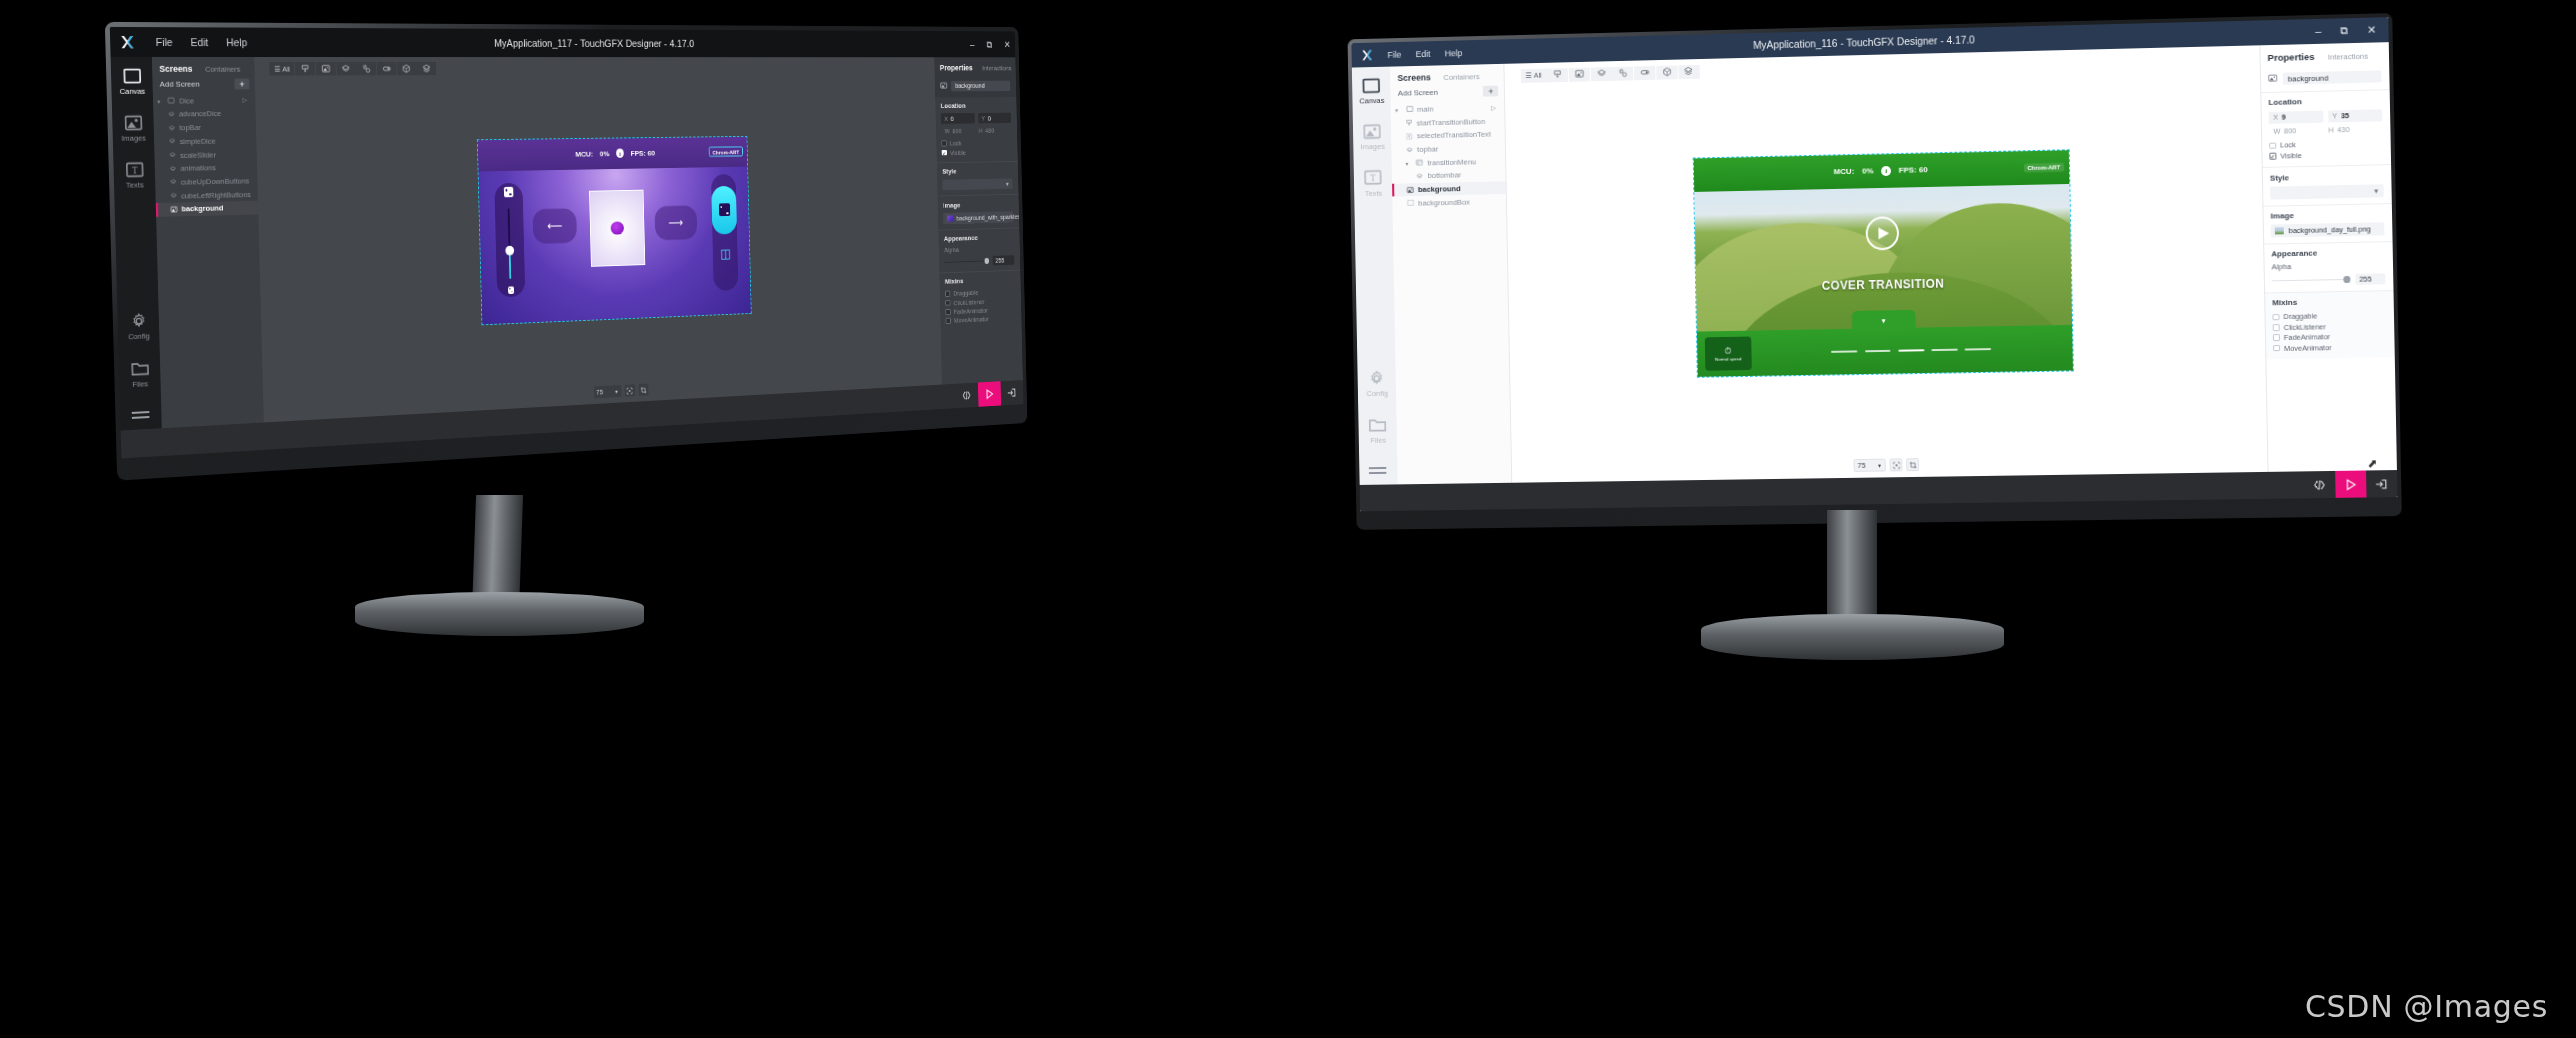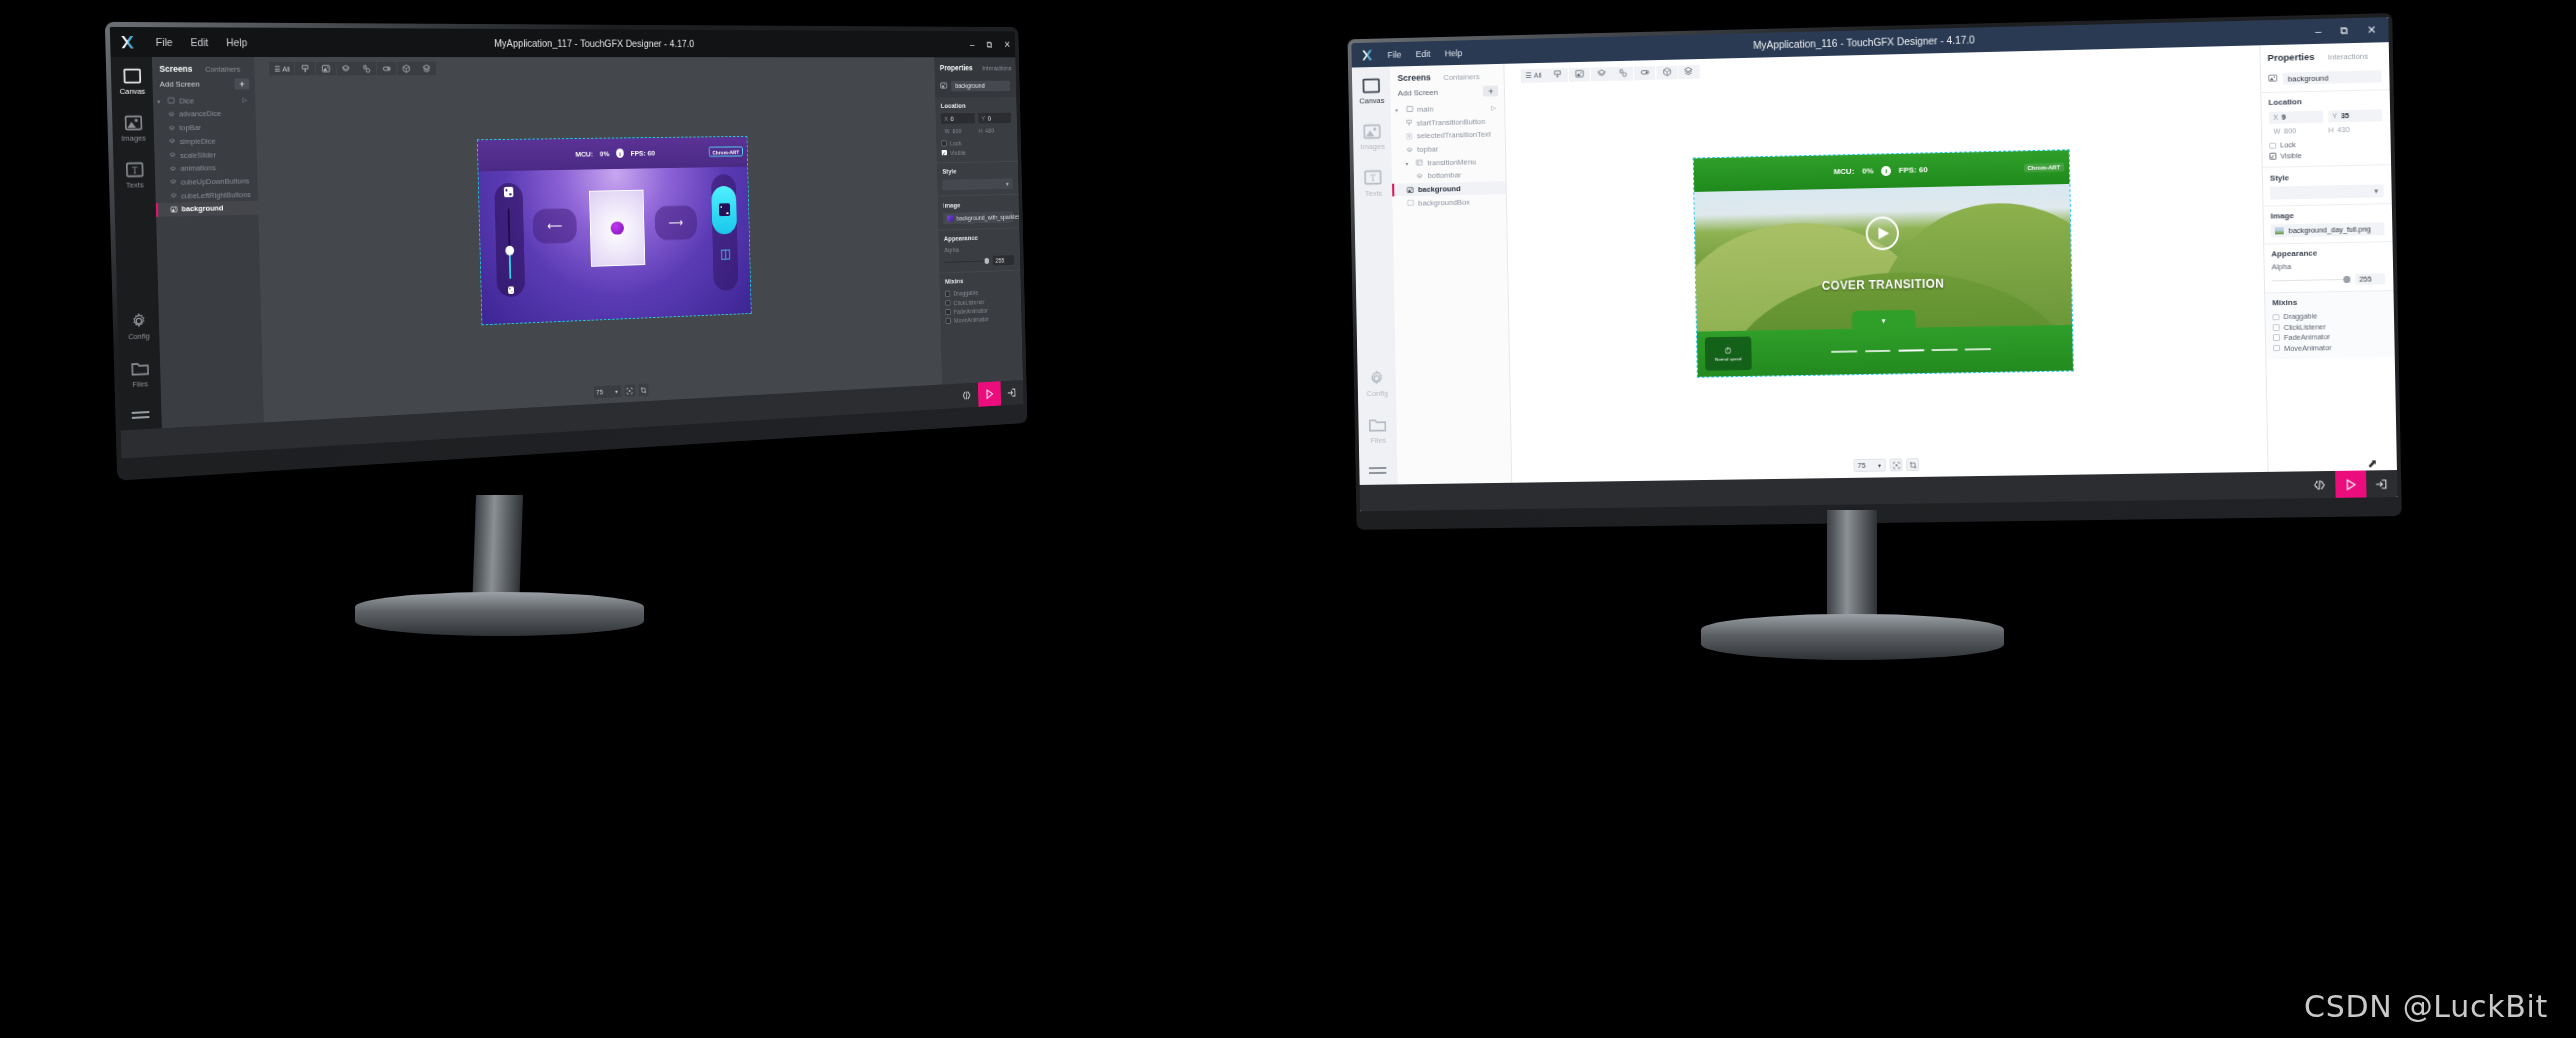--- a/index.html
+++ b/index.html
@@ -1028,15 +1028,15 @@
           </div>
         </div>
 
         <span style="position:absolute; right:19px; bottom:27px; color:#333; font-size:12px;">⬈</span>
       </div>
     </div>
     <div class="stand-neck" style="left:503px; top:497px; width:50px; height:124px;"></div>
     <div class="stand-base" style="left:377px; top:601px; width:303px; height:46px;"></div>
   </div>
 
-  <div id="wm">CSDN @LuckBit</div>
+  <div id="wm">CSDN @Images</div>
 </div>
 
 
 </body></html>

